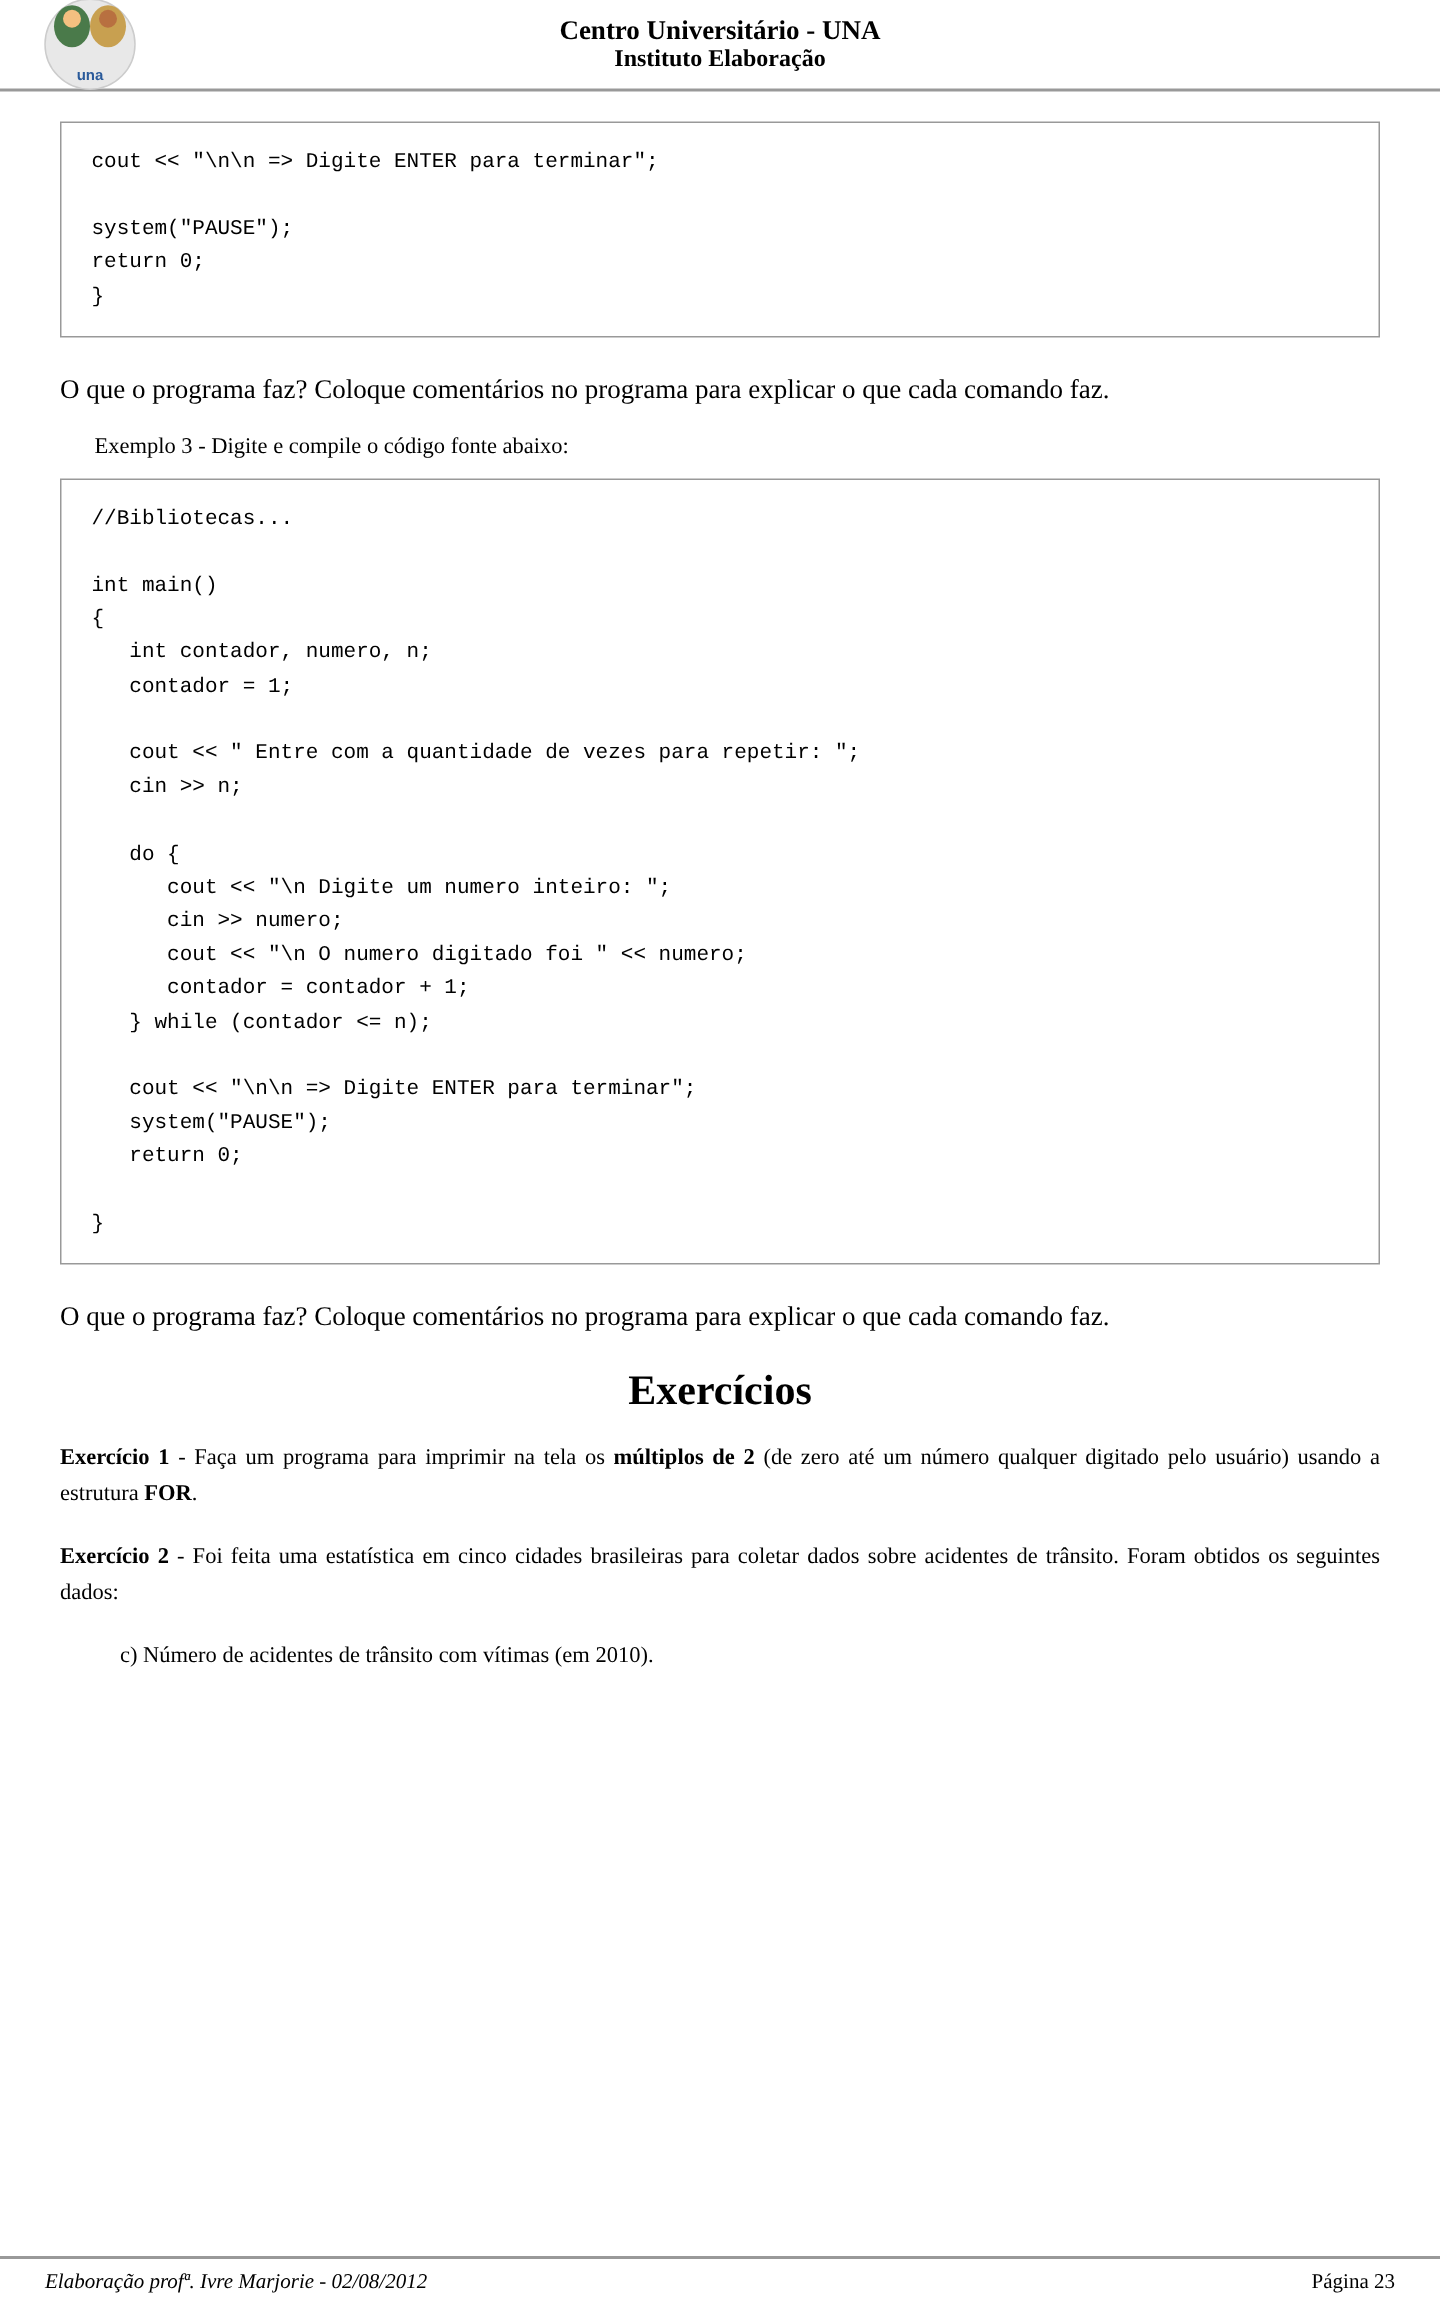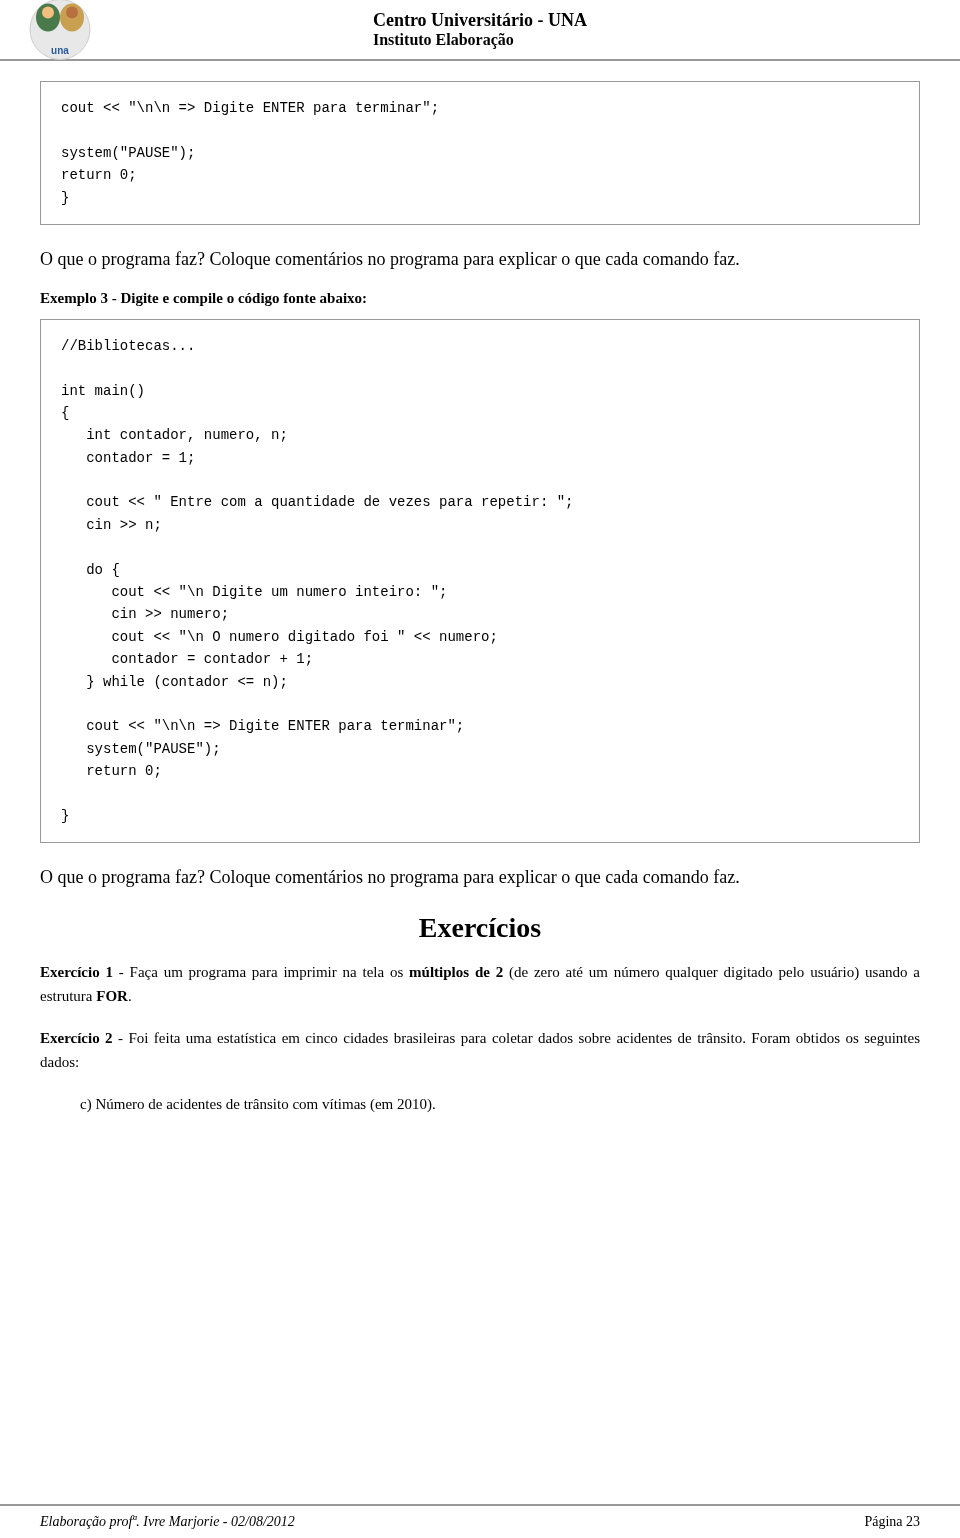--- a/index.html
+++ b/index.html
@@ -42,20 +42,21 @@
       width: 80px;
       height: 65px;
     }
 
     .header-logo svg {
       width: 80px;
       height: 65px;
     }
 
     .header-text {
+      text-align: center;
     }
 
     .header-title {
       font-size: 18px;
       font-weight: bold;
       color: #000;
     }
 
     .header-subtitle {
       font-size: 16px;
@@ -88,22 +89,23 @@
 
     .text-para {
       font-size: 18px;
       margin-bottom: 16px;
       line-height: 1.6;
       text-align: justify;
     }
 
     .example-heading {
       font-size: 15px;
-      font-weight: bold;
+      font-weight: normal;
       margin-bottom: 12px;
+      margin-left: 23px;
     }
 
     .section-heading {
       font-size: 28px;
       font-weight: bold;
       text-align: center;
       margin: 20px 0 16px 0;
     }
 
     .exercise-para {
@@ -120,21 +122,21 @@
       line-height: 1.7;
     }
 
     .exercise-list li::before {
       content: attr(data-marker) " ";
     }
 
     
     .footer {
       border-top: 2px solid #999;
-      padding: 8px 40px;
+      padding: 8px 30px;
       display: flex;
       justify-content: space-between;
       align-items: center;
       font-size: 14px;
       margin-top: auto;
     }
 
     .footer-left {
       font-style: italic;
     }

